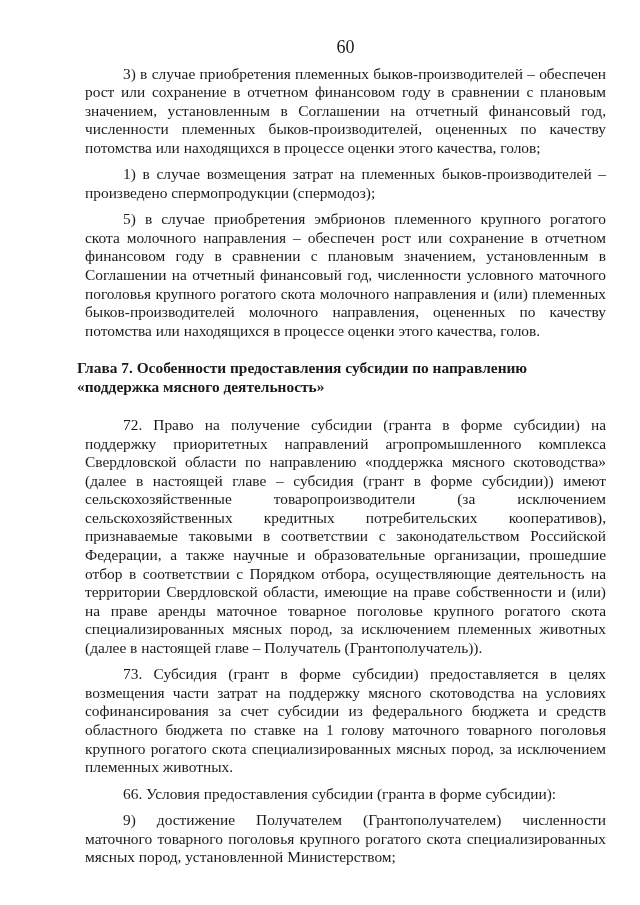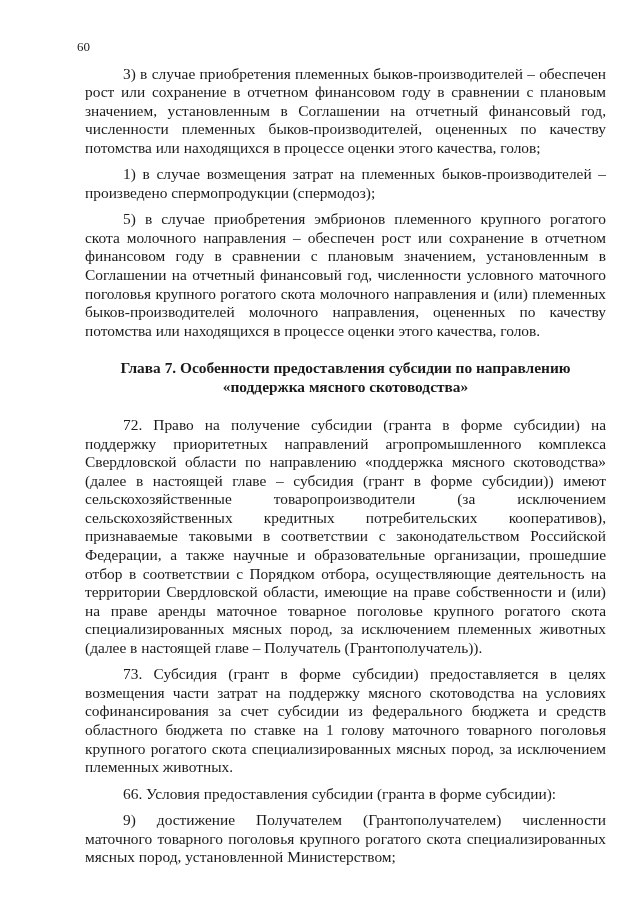--- a/index.html
+++ b/index.html
@@ -2,40 +2,40 @@
 <html><head>
 <meta charset="utf-8">
 <style>
   html, body { margin: 0; padding: 0; background: #ffffff; }
   body { width: 640px; height: 905px; overflow: hidden; position: relative; }
   .page {
     position: absolute; left: 77px; top: 38px; width: 537px;
     font-family: "Liberation Serif", "DejaVu Serif", serif;
     font-size: 15.4px; line-height: 18.55px; color: #1a1a1a;
   }
-  .page-number { margin: 0 0 2px 0; font-size: 13px; }
+  .page-number { text-align: center; margin: 0 0 2px 0; font-size: 18px; }
   p { margin: 8px; text-align: justify; text-indent: 38px; }
   .chapter {
-    text-align: center; text-indent: 0; font-weight: bold;
+    text-indent: 0; font-weight: bold;
     margin: 19px 0 20px 0; line-height: 18.5px;
   }
   .chapter span { display: block; }
 </style>
 </head>
 <body>
 
 <div class="page">
   <div class="page-number">60</div>
 
   <p>3) в случае приобретения племенных быков-производителей – обеспечен рост или сохранение в отчетном финансовом году в сравнении с плановым значением, установленным в Соглашении на отчетный финансовый год, численности племенных быков-производителей, оцененных по качеству потомства или находящихся в процессе оценки этого качества, голов;</p>
   <p>1) в случае возмещения затрат на племенных быков-производителей – произведено спермопродукции (спермодоз);</p>
   <p>5) в случае приобретения эмбрионов племенного крупного рогатого скота молочного направления – обеспечен рост или сохранение в отчетном финансовом году в сравнении с плановым значением, установленным в Соглашении на отчетный финансовый год, численности условного маточного поголовья крупного рогатого скота молочного направления и (или) племенных быков-производителей молочного направления, оцененных по качеству потомства или находящихся в процессе оценки этого качества, голов.</p>
 
   <div class="chapter">
     <span>Глава 7. Особенности предоставления субсидии по направлению</span>
-    <span>«поддержка мясного скотоводства»</span>
+    <span>«поддержка мясного деятельность»</span>
   </div>
 
   <p>72. Право на получение субсидии (гранта в форме субсидии) на поддержку приоритетных направлений агропромышленного комплекса Свердловской области по направлению «поддержка мясного скотоводства» (далее в настоящей главе – субсидия (грант в форме субсидии)) имеют сельскохозяйственные товаропроизводители (за исключением сельскохозяйственных кредитных потребительских кооперативов), признаваемые таковыми в соответствии с законодательством Российской Федерации, а также научные и образовательные организации, прошедшие отбор в соответствии с Порядком отбора, осуществляющие деятельность на территории Свердловской области, имеющие на праве собственности и (или) на праве аренды маточное товарное поголовье крупного рогатого скота специализированных мясных пород, за исключением племенных животных (далее в настоящей главе – Получатель (Грантополучатель)).</p>
   <p>73. Субсидия (грант в форме субсидии) предоставляется в целях возмещения части затрат на поддержку мясного скотоводства на условиях софинансирования за счет субсидии из федерального бюджета и средств областного бюджета по ставке на 1 голову маточного товарного поголовья крупного рогатого скота специализированных мясных пород, за исключением племенных животных.</p>
   <p>66. Условия предоставления субсидии (гранта в форме субсидии):</p>
   <p>9) достижение Получателем (Грантополучателем) численности маточного товарного поголовья крупного рогатого скота специализированных мясных пород, установленной Министерством;</p>
 </div>
 
 </body></html>

